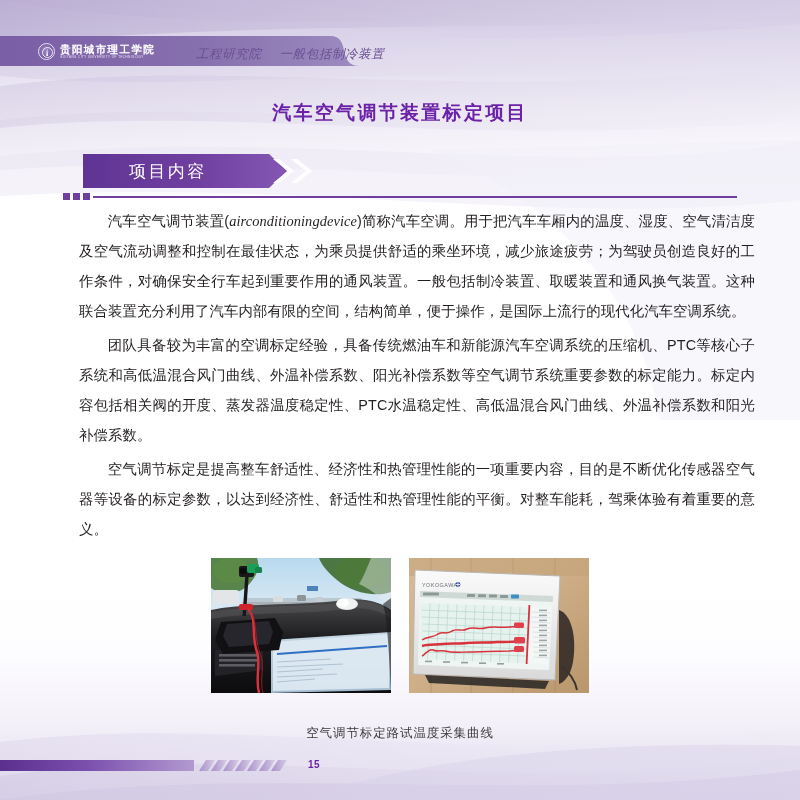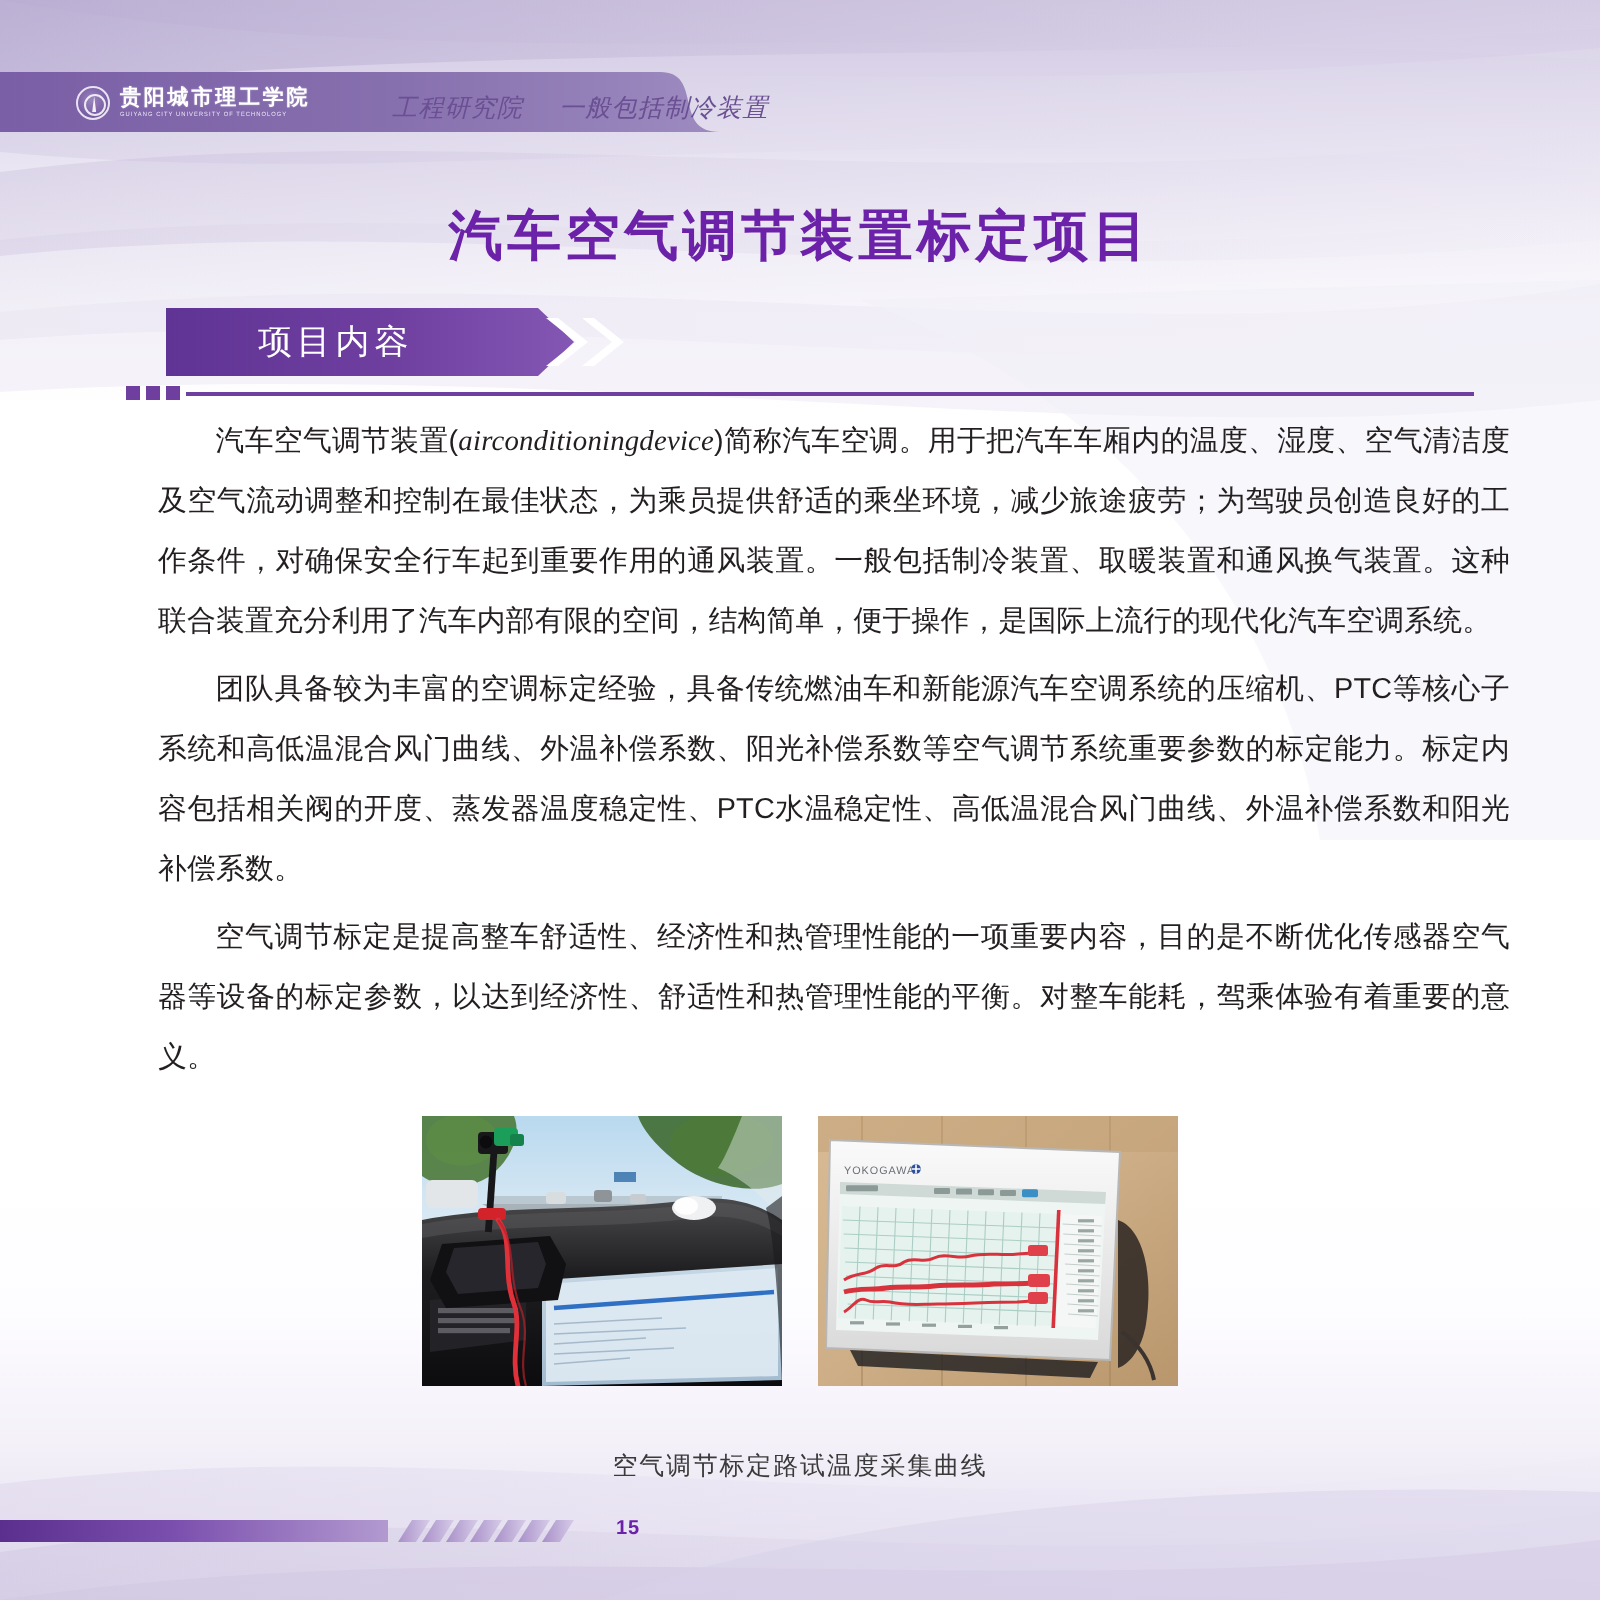--- a/index.html
+++ b/index.html
@@ -111,21 +111,21 @@
     white-space: nowrap;
     font-style: italic;
   }
 
   
   .page-title {
     position: absolute;
     left: 0; top: 100px;
     width: 800px;
     text-align: center;
-    font-size: 27px;
+    font-size: 19px;
     font-weight: bold;
     color: #6b21a8;
     letter-spacing: 2.3px;
     z-index: 5;
   }
 
   
   .section-block {
     position: absolute;
     left: 63px; top: 154px;

